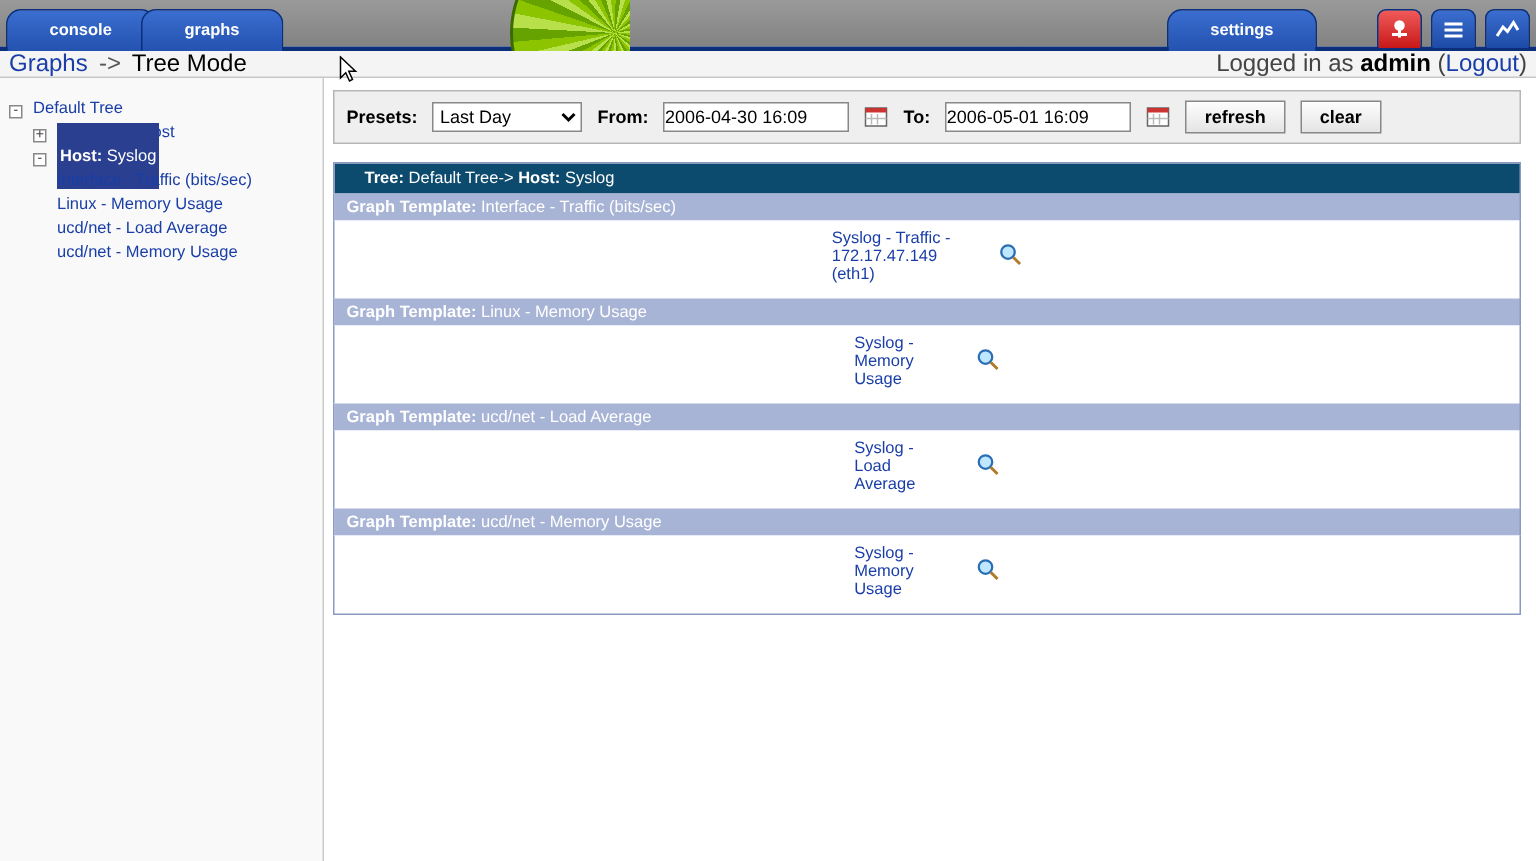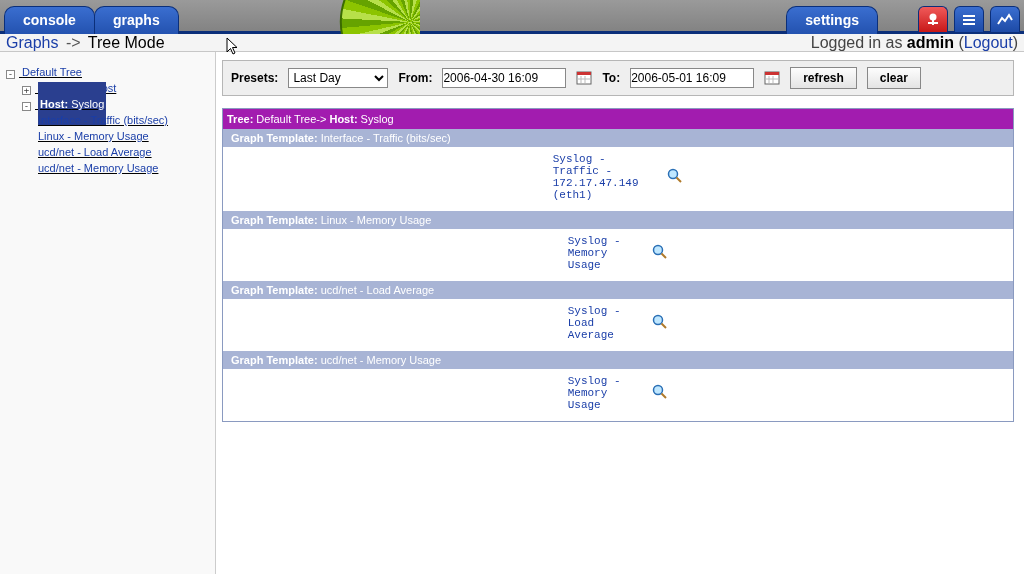--- a/index.html
+++ b/index.html
@@ -11,22 +11,22 @@
     position: relative;
     width: 1024px; height: 34px;
     background: linear-gradient(#9a9a9a, #8c8c8c 60%, #838383);
     border-bottom: 3px solid #0b2f7a;
   }
   .tab {
     position: absolute; top: 6px; height: 36px;
     background: linear-gradient(#3a6ed0, #1d4aa6);
     border: 1px solid #0b2f7a; border-bottom: none;
     border-radius: 10px 10px 0 0;
-    color: #fff; font-weight: bold; font-size: 14px;
-    padding: 0 18px; line-height: 26px;
+    color: #fff; font-weight: bold; font-size: 11px;
+    padding: 0 28px; line-height: 26px;
     cursor: pointer;
   }
   .tab.console { left: 4px; }
   .tab.graphs  { left: 94px; }
   .tab.settings{ right: 146px; top:6px; }
 
   .logo-swirl {
     position: absolute; left: 330px; top: -8px; width: 90px; height: 44px; overflow: hidden;
   }
   .logo-swirl span {
@@ -55,21 +55,21 @@
   .crumbbar .crumb a { color:#1a3ea8; }
   .crumbbar .crumb span.sep { color:#555; margin:0 3px; }
   .crumbbar .login { position:absolute; right:6px; top:0; color:#444; }
   .crumbbar .login b { color:#000; }
   .crumbbar .login a { color:#1a3ea8; }
 
   
   .main { display:flex; width:1024px; height:calc(574px - 34px - 18px); }
   .sidebar {
     width:216px; flex:none; background:#f9f9f9; border-right:1px solid #ccc;
-    padding:10px 4px 4px 6px; font-size:11px; color:#000;text-decoration:underline;
+    padding:10px 4px 4px 6px; font-size:11px; color:#000;
   }
   .content { flex:1; padding:8px 10px 0 6px; }
 
   
   .tree ul { list-style:none; margin:0; padding-left:16px; }
   .tree > ul { padding-left:0; }
   .tree li { margin:4px 0; position:relative; }
   .tree .pm {
     display:inline-block; width:9px; height:9px; border:1px solid #888; background:#fff;
     font-size:9px; line-height:7px; text-align:center; color:#444; margin-right:4px;
@@ -94,26 +94,26 @@
   .btn {
     font-family:inherit; font-size:12px; font-weight:bold;
     background:linear-gradient(#fdfdfd,#e4e4e4); border:1px solid #888;
     height:22px; padding:0 12px; cursor:pointer;
   }
   .calicon { width:16px; height:16px; cursor:pointer; }
 
   
   .restbl { width:100%; border:1px solid #8a9ac0; border-collapse:collapse; margin-top:12px; }
   .restbl td { font-size:11px; }
-  .row-tree    { background:#a21caf; color:#fff; padding:4px 4px; }
+  .row-tree    { background:#0c4a6e; color:#fff; padding:4px 20px; }
   .row-tree b  { color:#fff; }
   .row-template{ background:#a8b4d5; color:#fff; padding:3px 8px; font-weight:normal; }
   .row-template b { color:#fff; font-weight:bold; }
   .row-graph   { background:#fff; }
-  .row-graph td { padding:6px 0 10px 0; text-align:center;font-family:Liberation Mono, monospace; }
+  .row-graph td { padding:6px 0 10px 0; text-align:center; }
   .glink { color:#1a3ea8; display:inline-block; max-width:90px; text-align:left; vertical-align:middle; }
   .zoom { display:inline-block; vertical-align:middle; margin-left:18px; }
 
   
   .cursor {
     position:absolute; left:226px; top:37px; width:14px; height:20px; pointer-events:none;
   }
 </style>
 </head>
 <body>

